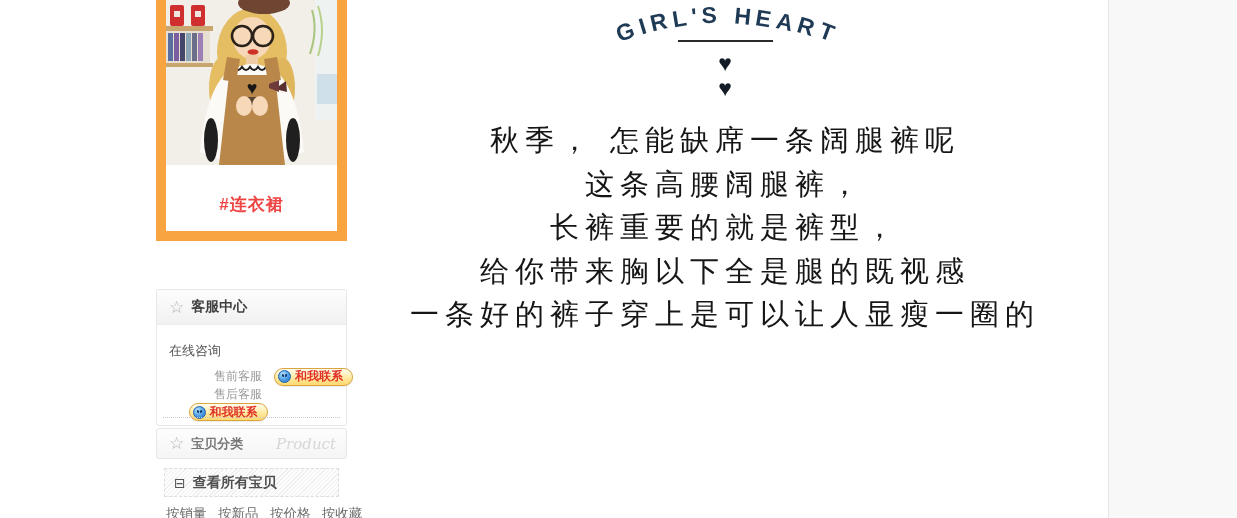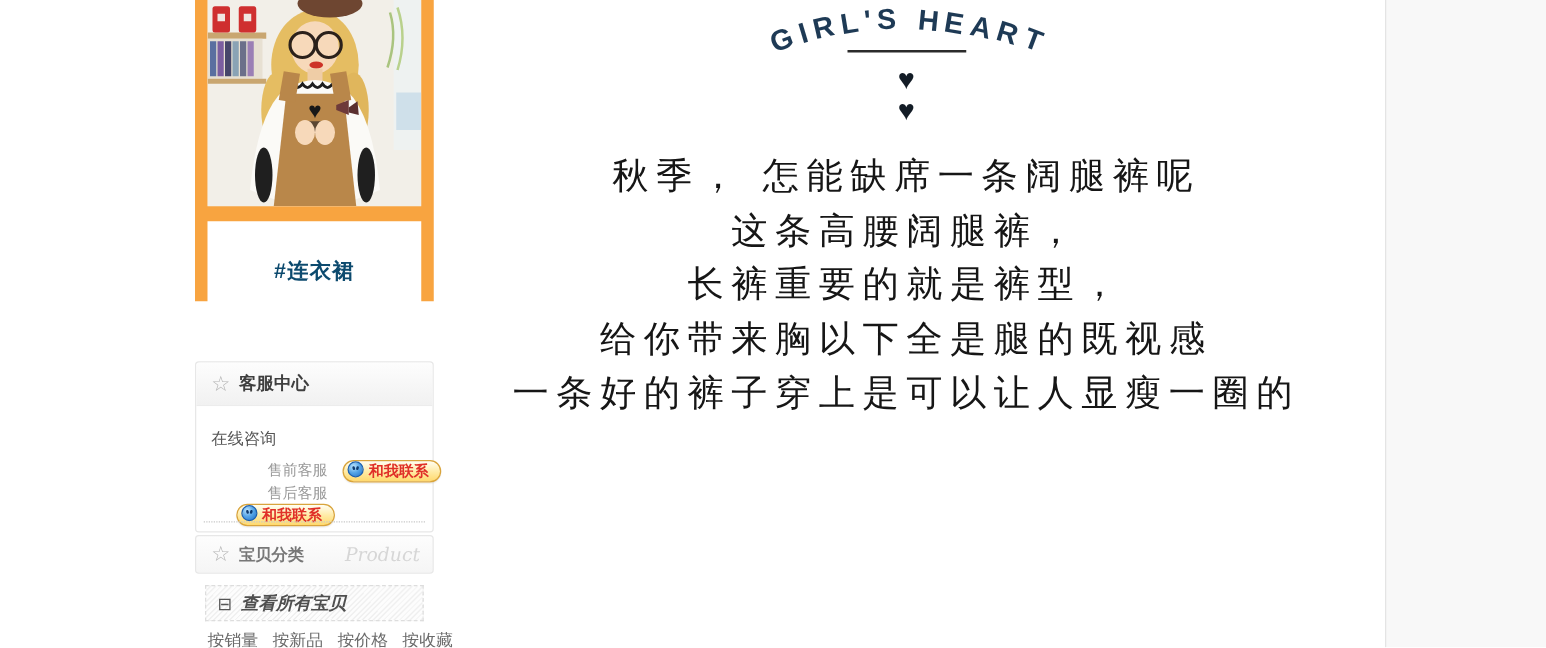--- a/index.html
+++ b/index.html
@@ -19,21 +19,21 @@
     background:#F8A440;
   }
   .product-photo {
     position:absolute; left:10px; top:0; width:171px; height:165px;
     overflow:hidden; background:#f2efe8; cursor:pointer;
   }
   .product-photo svg { display:block; }
   .card-label {
     position:absolute; left:10px; top:165px; width:171px; height:66px;
     background:#ffffff; text-align:center; padding-top:28px;
-    font-size:17px; font-weight:bold; color:#0c4a6e; letter-spacing:1px;margin-top:12px;
+    font-size:17px; font-weight:bold; color:#ef4444; letter-spacing:1px;
   }
   
   .side-box {
     position:absolute; left:156px; width:191px; background:#ffffff;
     border:1px solid #e7e7e7; border-radius:3px;
   }
   .service-box { top:289px; height:137px; }
   .box-header {
     height:35px; background:linear-gradient(#fdfdfd,#f1f1f1);
     border-bottom:1px solid #ececec; border-radius:3px 3px 0 0;
@@ -45,21 +45,21 @@
     position:absolute; left:12px; top:52px; font-size:13px; color:#555555;
   }
   .service-row { position:absolute; left:25px; height:19px; display:flex; align-items:center; }
   .service-row.r0 { top:77px; }
   .service-row.r1 { top:96px;flex-direction:column; }
   .service-row-label { font-size:12px; color:#999999; width:58px;margin-left:32px; }
   .ww-btn {
     position:relative; margin-left:2px; width:79px; height:18px;
     border:1px solid #D9A43C; border-radius:9px;
     background:linear-gradient(#fffef2,#ffeaa2 55%,#ffd96e);
-    display:flex; cursor:pointer;
+    display:flex; align-items:center; cursor:pointer;
     box-shadow:0 1px 1px rgba(0,0,0,.08);
   }
   .ww-face {
     width:13px; height:13px; border-radius:50%; margin-left:3px;
     background:radial-gradient(circle at 35% 30%, #bfe6ff 0%, #5aa8e8 45%, #1f6fc8 100%);
     border:1px solid #1d5fae; position:relative;
   }
   .ww-face:before, .ww-face:after {
     content:""; position:absolute; top:3px; width:2px; height:3px;
     background:#0d3a70; border-radius:1px;
@@ -80,21 +80,21 @@
     font-style:italic; font-size:15px; color:#d6d6d6;
   }
   
   .view-all {
     position:absolute; left:164px; top:468px; width:175px; height:29px;
     border:1px dashed #dddddd;
     background:repeating-linear-gradient(135deg,#fdfdfd 0px,#fdfdfd 2px,#efefef 2px,#efefef 3px);
     display:flex; align-items:center; padding-left:9px; cursor:pointer;
   }
   .minus-square-glyph { font-size:14px; color:#555555; margin-right:7px; line-height:1; }
-  .view-all-label { font-size:14px; font-weight:bold; color:#4f4f4f;font-style:italic; }
+  .view-all-label { font-size:14px; font-weight:bold; color:#4f4f4f; }
   
   .sort-links { position:absolute; left:166px; top:504px; white-space:nowrap; }
   .sort-link { font-size:13.5px; color:#6b6b6b; margin-right:7px; cursor:pointer; }
   
   .main-col { position:absolute; left:402px; top:0; width:646px; }
   .arch-title {
     position:absolute; top:3px; left:0; width:100%;
     display:flex; justify-content:center; align-items:flex-start;
   }
   .arch-letter {

